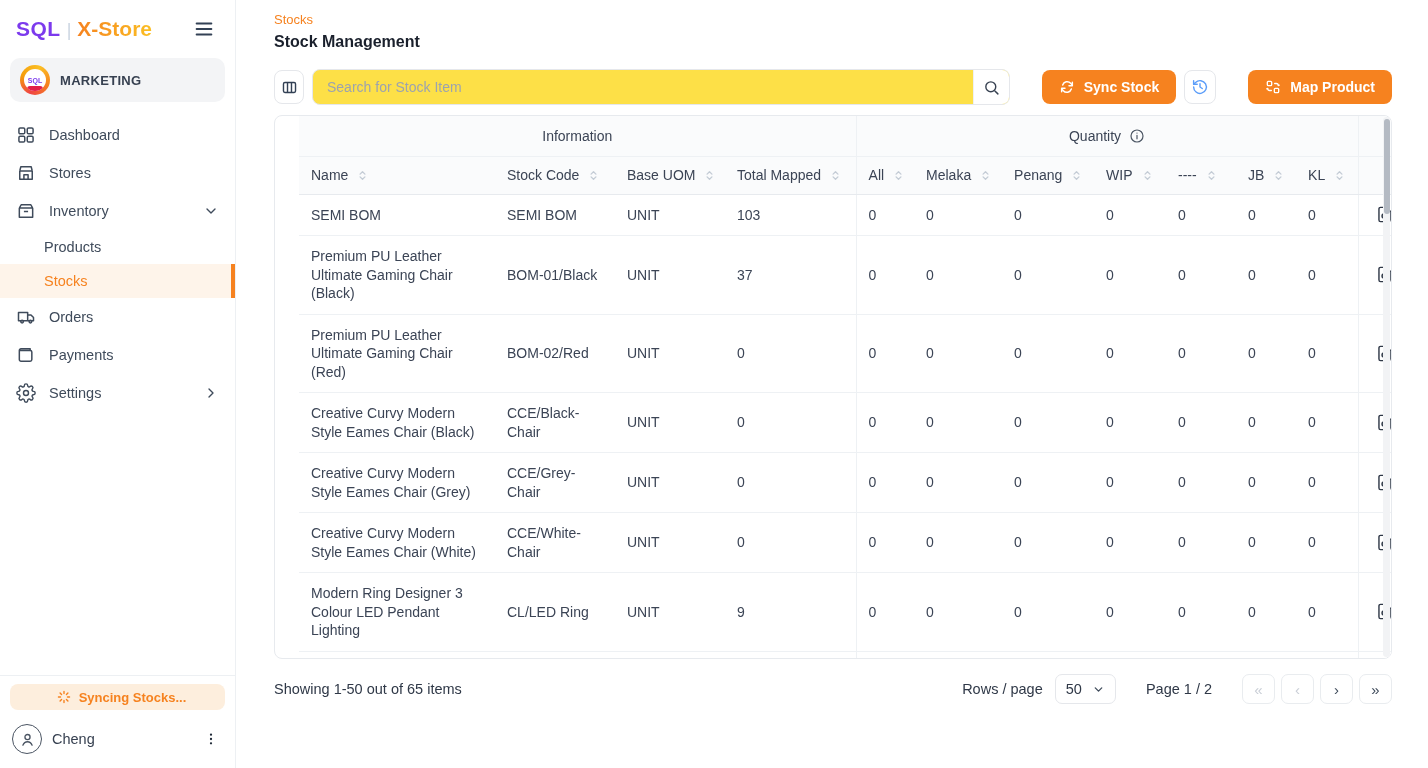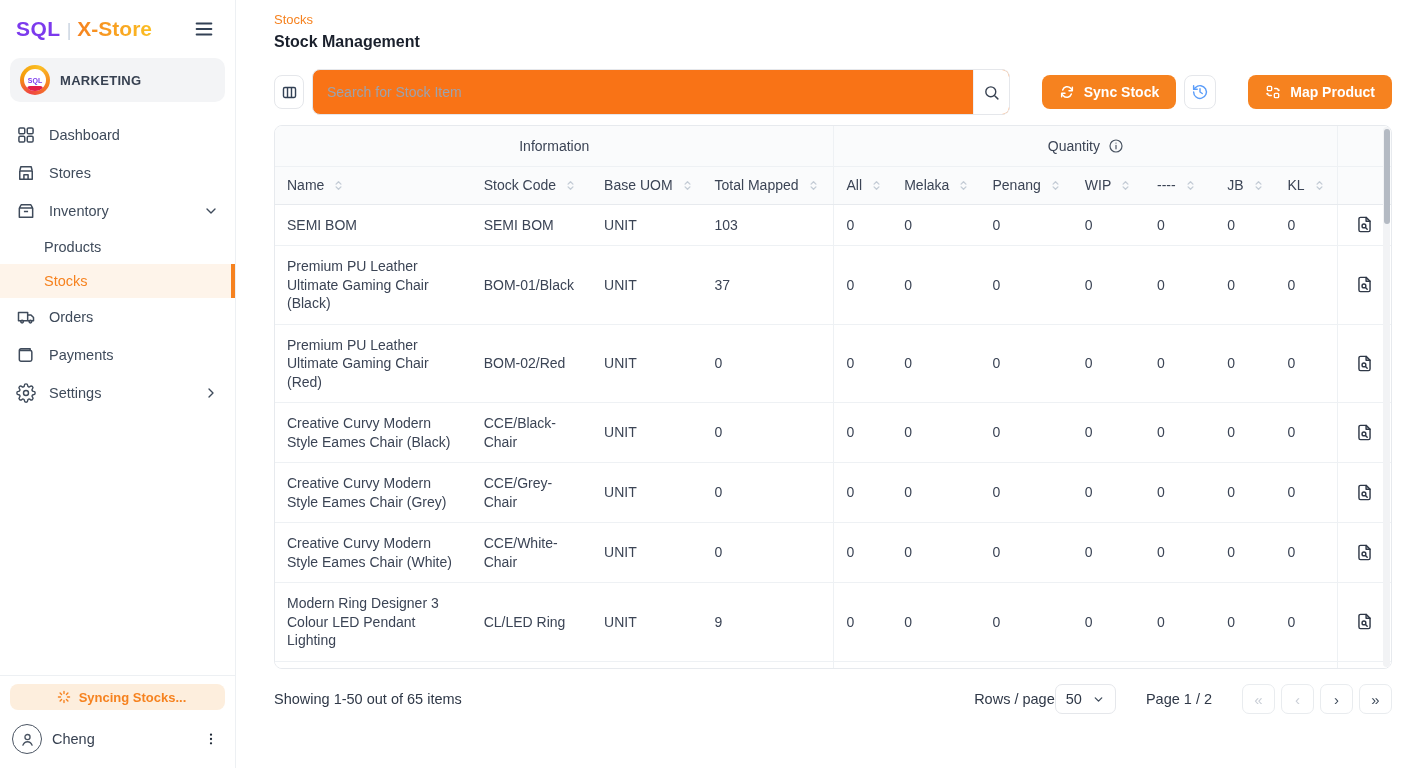--- a/index.html
+++ b/index.html
@@ -38,49 +38,49 @@
   .user-name { font-size:14.5px; color:#374151; }
   .kebab { margin-left:auto; background:none; border:none; color:#1f2937; cursor:pointer; padding:4px; }
 
   
   .main { flex:1; padding:12px 36px 0 38px; display:flex; flex-direction:column; min-width:0; }
   .breadcrumb { font-size:13px; color:var(--accent); margin-bottom:6px; cursor:pointer; }
   .page-title { font-size:16px; font-weight:700; color:#1a202c; margin-bottom:18px; }
 
   .toolbar { display:flex; align-items:center; gap:8px; margin-bottom:10px; }
   .icon-btn { height:34px; min-width:30px; border:1px solid #e5e7eb; background:#fff; border-radius:8px; display:flex; align-items:center; justify-content:center; cursor:pointer; color:#334155; }
-  .search-wrap { flex:1; display:flex; align-items:center; border:1px solid #e5e7eb; border-radius:8px; height:46px; overflow:hidden; background:#f97316; }
+  .search-wrap { flex:1; display:flex; align-items:center; border:1px solid #e5e7eb; border-radius:8px; height:36px; overflow:hidden; background:#fde047; }
   .search-wrap input { flex:1; border:none; outline:none; font-size:14px; padding:0 14px; color:#334155; font-family:inherit; background:transparent; }
   .search-wrap input::placeholder { color:#9ca3af; }
   .search-btn { width:36px; height:100%; border:none; border-left:1px solid #eef0f3; background:#fff; display:flex; align-items:center; justify-content:center; color:#374151; cursor:pointer; }
   .btn-orange { background:var(--accent); color:#fff; border:none; border-radius:8px; height:34px; padding:0 17px; display:flex; align-items:center; gap:9px; font-size:14px; font-weight:600; cursor:pointer; font-family:inherit;margin-left:24px; }
   .history-btn { width:32px; height:34px; color:var(--history-blue); }
 
   
-  .table-wrap { border:1px solid #e7eaee; border-radius:8px; height:544px; overflow:hidden; position:relative; }
+  .table-wrap { border:1px solid #e7eaee; border-radius:8px; height:544px; overflow:hidden; position:relative;padding-left:24px; }
   table { width:100%; border-collapse:collapse; table-layout:fixed; font-size:14px; }
   thead { background:#fafbfc; }
   thead th { font-weight:500; color:#3b4455; text-align:left; }
   .group-row th { height:40px; text-align:center; border-bottom:1px solid #eef1f4; font-size:14px; }
   .group-row th.sep, .col-row th.sep, tbody td.sep { border-right:1px solid #eef1f4; }
   .col-row th { height:38px; padding:0 12px; border-bottom:1px solid #e7eaee; white-space:nowrap; }
   .th-inner { display:inline-flex; align-items:center; gap:8px; cursor:pointer; }
   .group-label { display:inline-flex; align-items:center; gap:8px; justify-content:center; }
   tbody td { padding:11px 12px; border-bottom:1px solid #eef1f4; color:#3b4455; line-height:18.5px; vertical-align:middle; background:#fff; }
   td.action-cell { text-align:center; padding:6px 0; }
   .row-action { background:none; border:none; cursor:pointer; color:#2f3847; padding:4px; }
   .sort-ico { color:#c4ccd6; }
 
   .scrollbar { position:absolute; top:1px; right:1px; bottom:1px; width:7px; background:#f2f3f5; border-radius:4px; }
   .scroll-thumb { position:absolute; top:2px; left:0.5px; width:6px; height:95px; background:#b4bac3; border-radius:3px; cursor:grab; }
 
   
   .list-footer { display:flex; align-items:center; margin-top:15px; font-size:14.5px; color:#2f3847; }
   .footer-right { margin-left:auto; display:flex; align-items:center; }
-  .rpp-label { margin-right:0; }
+  .rpp-label { margin-right:12px; }
   .rpp-select { display:flex; align-items:center; gap:10px; border:1px solid #e5e7eb; border-radius:7px; height:30px; padding:0 10px; cursor:pointer; background:#fff; }
   .page-label { margin:0 30px 0 30px; }
   .pager { display:flex; gap:6px; }
   .page-btn { width:33px; height:30px; border:1px solid #e9ecef; background:#fff; border-radius:7px; display:flex; align-items:center; justify-content:center; font-size:15px; cursor:pointer; color:#3f4b5b; font-family:inherit; }
   .page-btn.disabled { color:#c9ced6; }
 </style>
 </head>
 <body>
 
 <aside class="sidebar">

